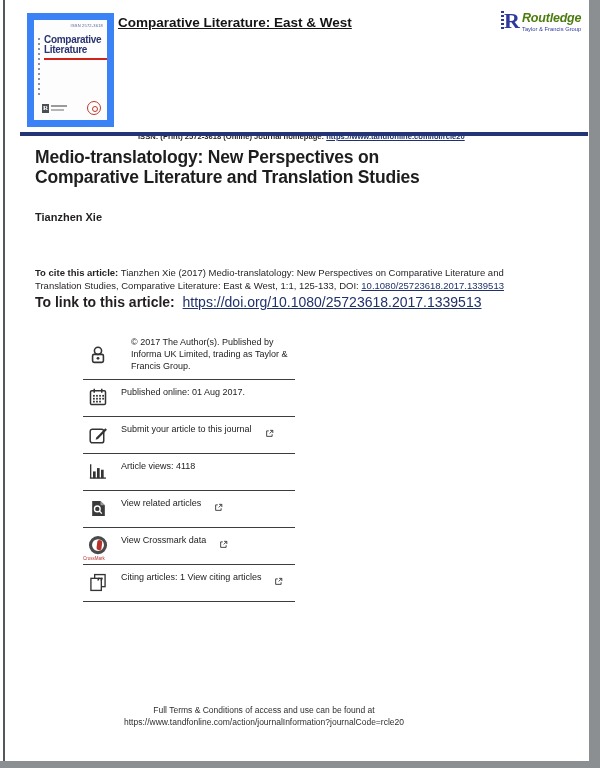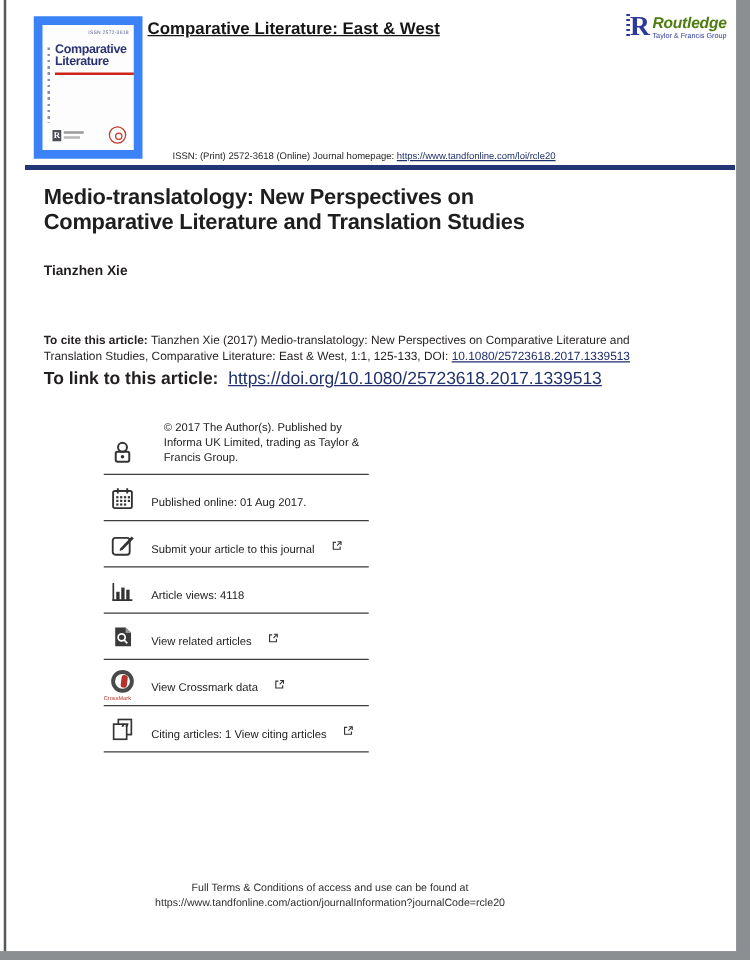--- a/index.html
+++ b/index.html
@@ -27,35 +27,35 @@
   .cover-seal::after { content:""; position:absolute; left:3.5px; top:3.5px; width:4px; height:4px; border:1px solid #c0392b; border-radius:50%; }
 
   
   .journal-title { position:absolute; left:118px; top:15px; font-size:13.5px; font-weight:bold; color:#151515;text-decoration:underline; }
   .routledge { position:absolute; left:504px; top:9px; width:90px; }
   .r-glyph { position:absolute; left:0; top:1px; font-family:"Liberation Serif", serif; font-weight:bold; font-size:22px; color:#2e3a9a; line-height:1; }
   .r-glyph::before { content:""; position:absolute; left:-3px; top:1px; width:3px; height:18px;
     background:repeating-linear-gradient(#2e3a9a 0 2px, transparent 2px 4px); }
   .r-name { position:absolute; left:18px; top:2px; font-size:12.5px; font-weight:bold; color:#4d7c0f; letter-spacing:-.2px;font-style:italic; }
   .r-tagline { position:absolute; left:18px; top:17px; font-size:5.8px; color:#2e3a9a; white-space:nowrap; }
-  .issn-line { position:absolute; left:118px; top:120px; font-size:7.6px; font-weight:normal; color:#231f20;padding-left:20px; }
+  .issn-line { position:absolute; left:118px; top:132px; font-size:7.6px; font-weight:bold; color:#231f20;padding-left:20px; }
   .issn-line a, .link { color:#20316b; text-decoration:underline; cursor:pointer; }
   .navy-bar { position:absolute; left:20px; top:132px; width:568px; height:4px; background:#233577; }
 
   
   .art-title { position:absolute; left:35px; top:147px; width:470px; font-size:17.5px; font-weight:bold; color:#1e1e1e; line-height:1.17; letter-spacing:-.2px; }
   .art-author { position:absolute; left:35px; top:211px; font-size:11px; font-weight:bold; color:#231f20; }
   .cite-block { position:absolute; left:35px; top:246px; width:472px; font-size:9.5px; color:#231f20; line-height:1.4;margin-top:20px; }
   .bold { font-weight:bold; }
   .link-line { position:absolute; left:35px; top:294px; width:480px; font-size:14px; color:#231f20; }
 
   
   .info-list { position:absolute; left:83px; top:333px; width:212px; }
-  .info-row { display:flex; align-items:flex-end; gap:10px; padding:7px 2px; border-bottom:1.5px solid #3d3d3d; min-height:37px; }
-  .info-row.first { align-items:flex-end; padding-top:4px; padding-bottom:6px;gap:20px; }
+  .info-row { display:flex; align-items:flex-start; gap:10px; padding:7px 2px; border-bottom:1.5px solid #3d3d3d; min-height:37px; }
+  .info-row.first { align-items:center; padding-top:4px; padding-bottom:6px;gap:20px; }
   .icell { flex:0 0 26px; display:flex; justify-content:center; position:relative; }
   .itext { font-size:9px; color:#222; line-height:1.32; }
   .itext.linky { cursor:pointer; }
   .cm-caption { position:absolute; left:-2px; top:21px; font-size:4.5px; color:#b5332a; white-space:nowrap; }
   .ext { display:inline-block; vertical-align:-1px; margin-left:3px; }
 
   
   .footer { position:absolute; left:0; top:705px; width:528px; text-align:center; font-size:8.5px; color:#2e2e2e; line-height:1.4; }
   .gray-right { position:absolute; right:0; top:0; width:11px; height:768px; background:#8b8f92; }
   .gray-bottom { position:absolute; left:0; bottom:0; width:600px; height:7px; background:#8b8f92; }

